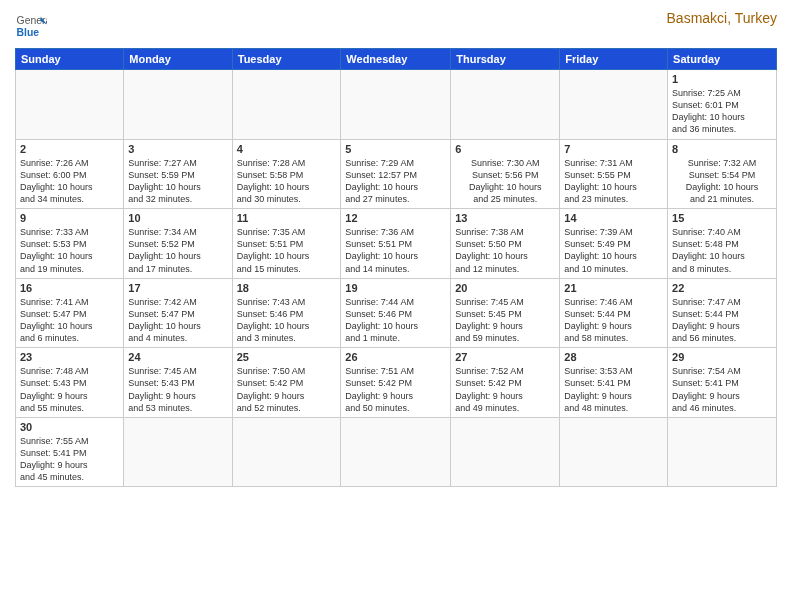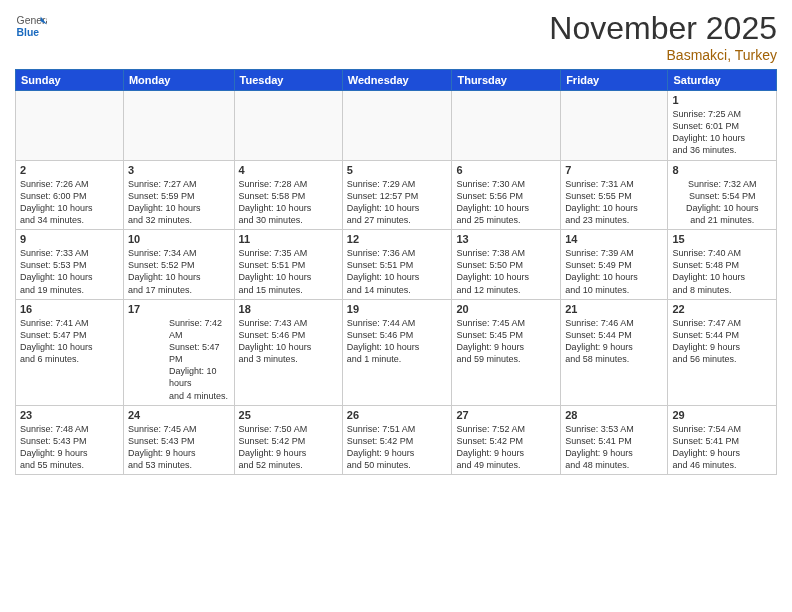--- a/index.html
+++ b/index.html
@@ -91,21 +91,20 @@
 <div class="page">
   <div class="header">
     <div class="logo">
       <svg class="logo-icon" viewBox="0 0 40 40">
         <text x="2" y="18" font-size="13" fill="#555" font-family="Arial">General</text>
         <text x="2" y="32" font-size="13" fill="#1a6abf" font-weight="bold" font-family="Arial">Blue</text>
         <polygon points="32,8 40,18 32,14" fill="#1a6abf"></polygon>
       </svg>
     </div>
     <div class="title-block">
-      <div class="month-title">November 2025</div>
       <div class="location">Basmakci, Turkey</div>
     </div>
   </div>
 
   <table class="calendar">
     <thead>
       <tr>
       <th>Sunday</th>
           <th>Monday</th>
           <th>Tuesday</th>
@@ -155,21 +154,21 @@
           </td>
           <td>
             <span class="day-num">5</span>
             <div class="day-info" style="white-space: pre-line;">Sunrise: 7:29 AM
 Sunset: 12:57 PM
 Daylight: 10 hours
 and 27 minutes.</div>
           </td>
           <td>
             <span class="day-num">6</span>
-            <div class="day-info" style="white-space: pre-line;">Sunrise: 7:30 AM
+            <div class="day-info" style="white-space: pre-line; text-align: center;">Sunrise: 7:30 AM
 Sunset: 5:56 PM
 Daylight: 10 hours
 and 25 minutes.</div>
           </td>
           <td>
             <span class="day-num">7</span>
             <div class="day-info" style="white-space: pre-line;">Sunrise: 7:31 AM
 Sunset: 5:55 PM
 Daylight: 10 hours
 and 23 minutes.</div>
@@ -236,21 +235,21 @@
         <tr>
           <td>
             <span class="day-num">16</span>
             <div class="day-info" style="white-space: pre-line;">Sunrise: 7:41 AM
 Sunset: 5:47 PM
 Daylight: 10 hours
 and 6 minutes.</div>
           </td>
           <td>
             <span class="day-num">17</span>
-            <div class="day-info" style="white-space: pre-line; margin-left: 41px;">Sunrise: 7:42 AM
+            <div class="day-info" style="white-space: pre-line;">Sunrise: 7:42 AM
 Sunset: 5:47 PM
 Daylight: 10 hours
 and 4 minutes.</div>
           </td>
           <td>
             <span class="day-num">18</span>
             <div class="day-info" style="white-space: pre-line;">Sunrise: 7:43 AM
 Sunset: 5:46 PM
 Daylight: 10 hours
 and 3 minutes.</div>
@@ -327,16 +326,31 @@
 Daylight: 9 hours
 and 48 minutes.</div>
           </td>
           <td>
             <span class="day-num">29</span>
             <div class="day-info" style="white-space: pre-line;">Sunrise: 7:54 AM
 Sunset: 5:41 PM
 Daylight: 9 hours
 and 46 minutes.</div>
           </td>
+        </tr>
+        <tr class="last-row">
+          <td>
+            <span class="day-num">30</span>
+            <div class="day-info" style="white-space: pre-line;">Sunrise: 7:55 AM
+Sunset: 5:41 PM
+Daylight: 9 hours
+and 45 minutes.</div>
+          </td>
+          <td class="empty"></td>
+          <td class="empty"></td>
+          <td class="empty"></td>
+          <td class="empty"></td>
+          <td class="empty"></td>
+          <td class="empty"></td>
         </tr>
       </tbody>
   </table>
 </div>
 
 </body></html>

